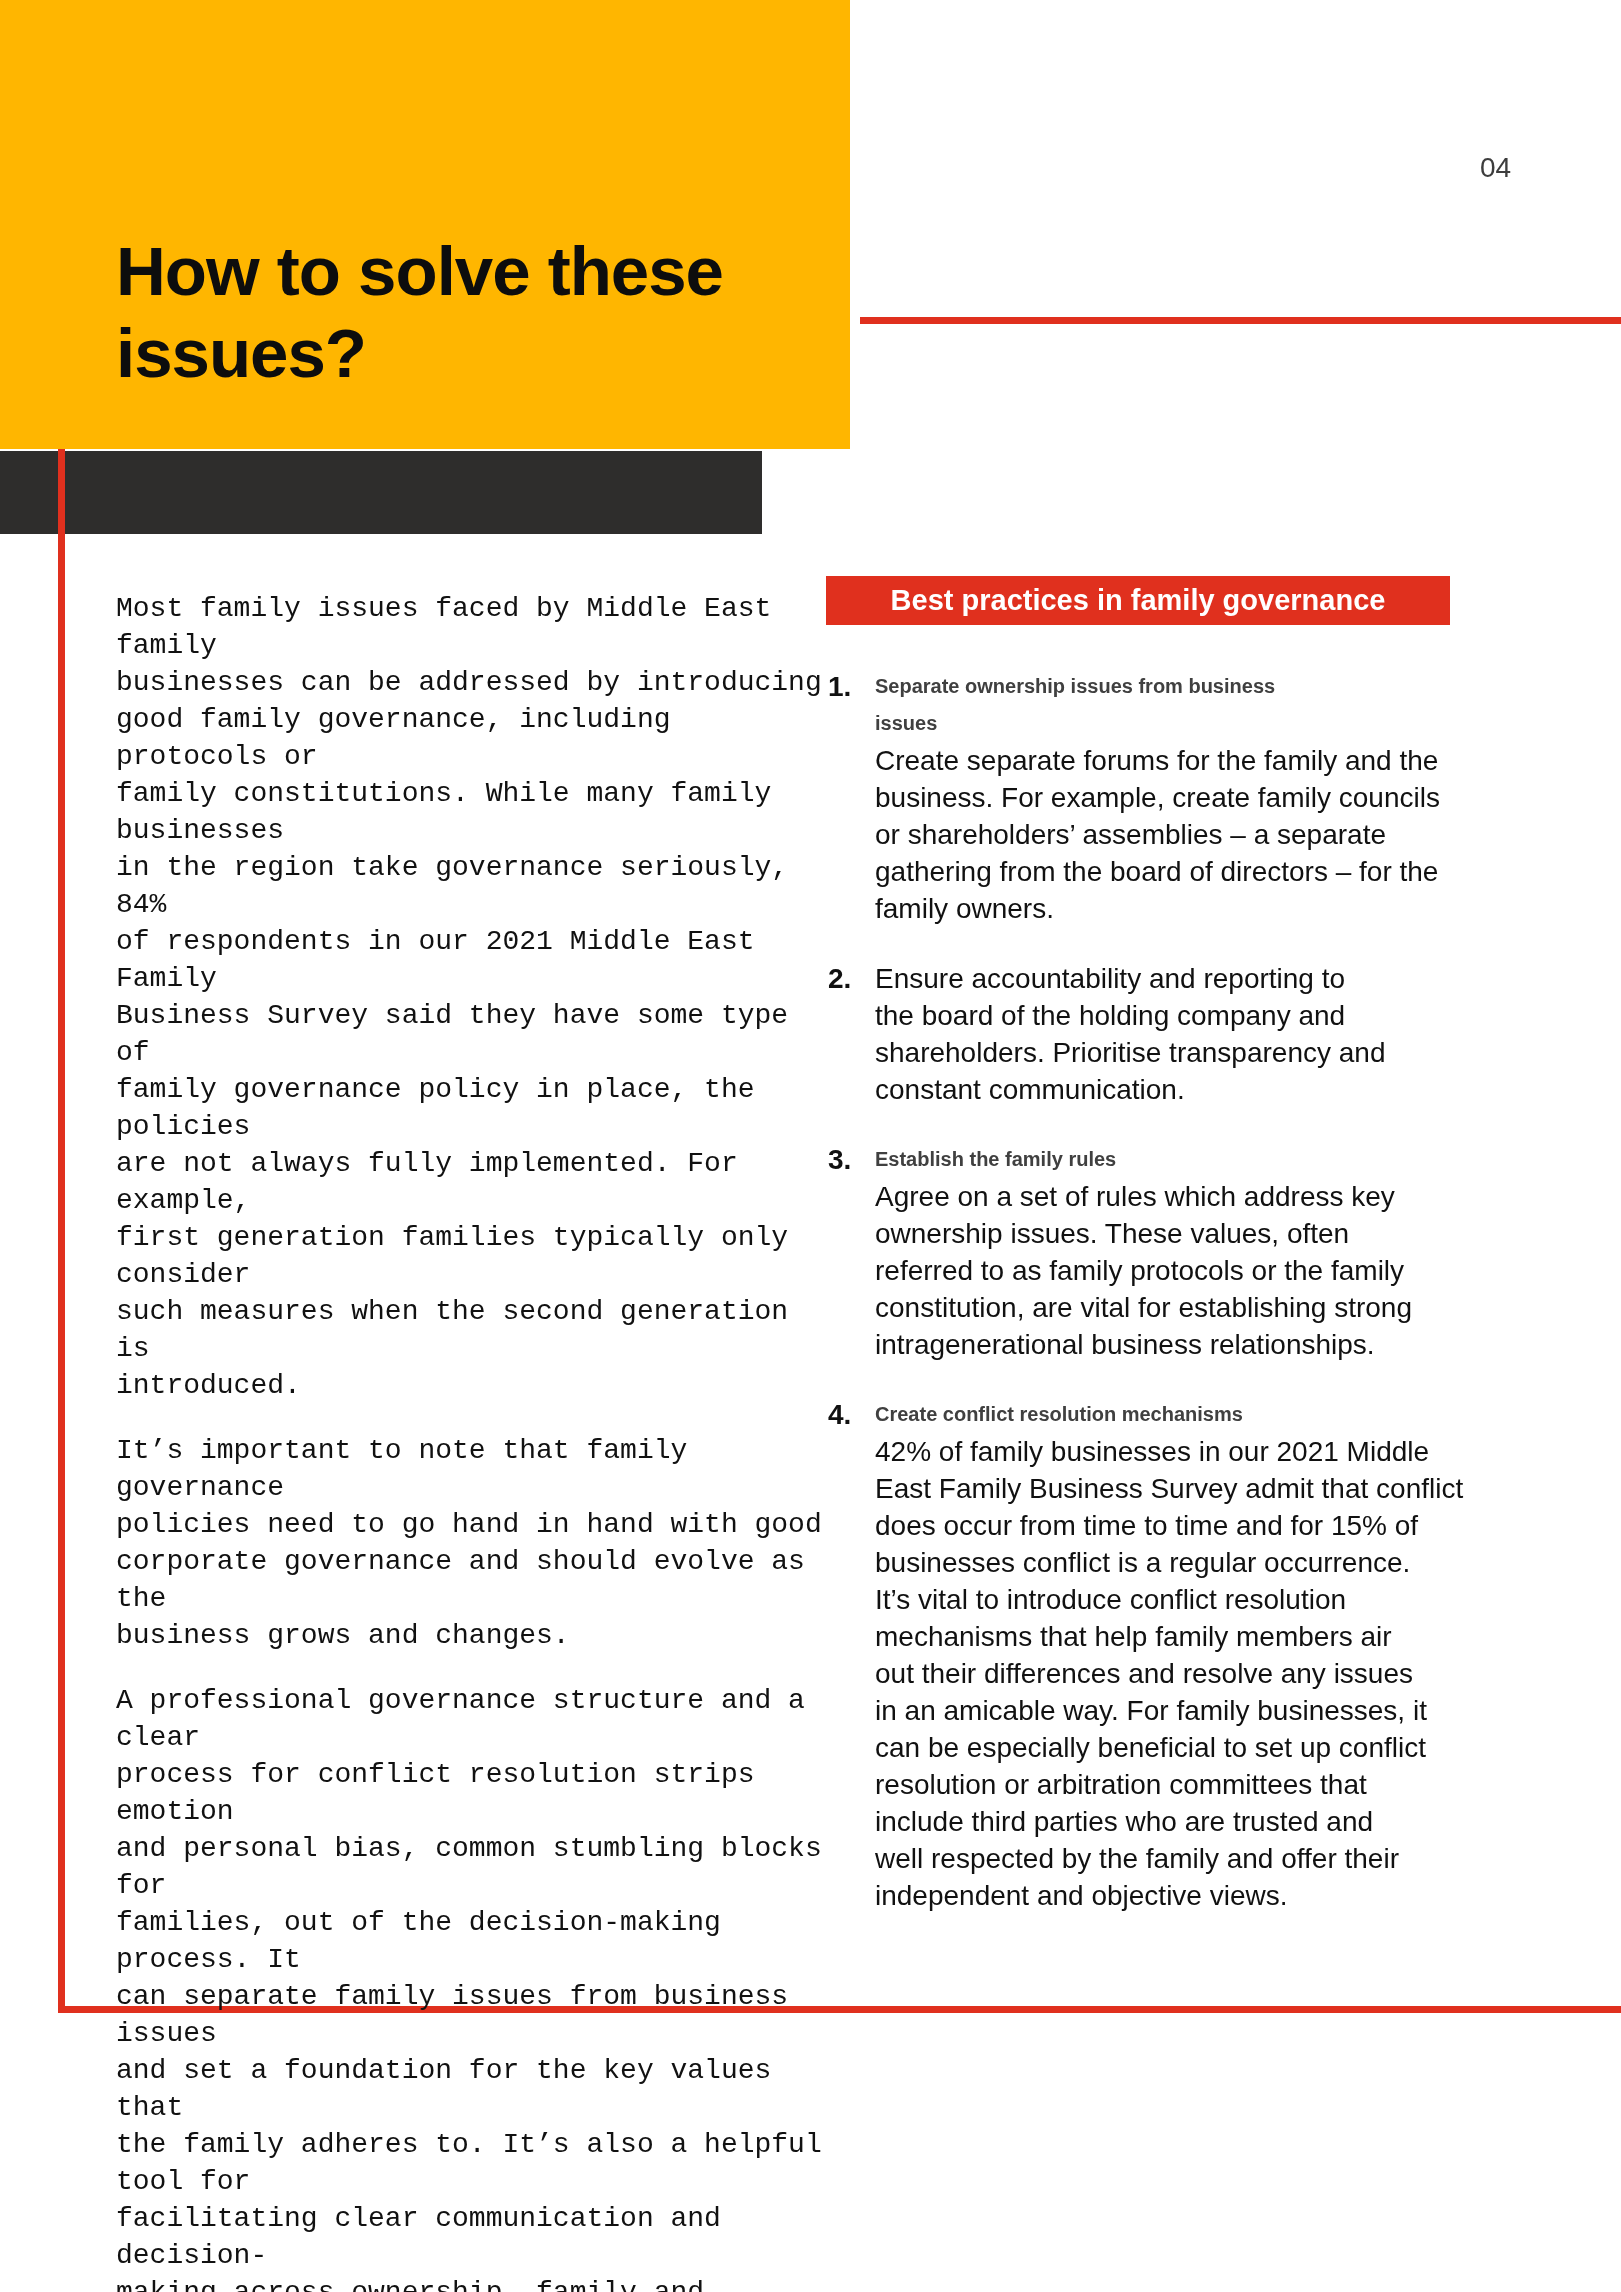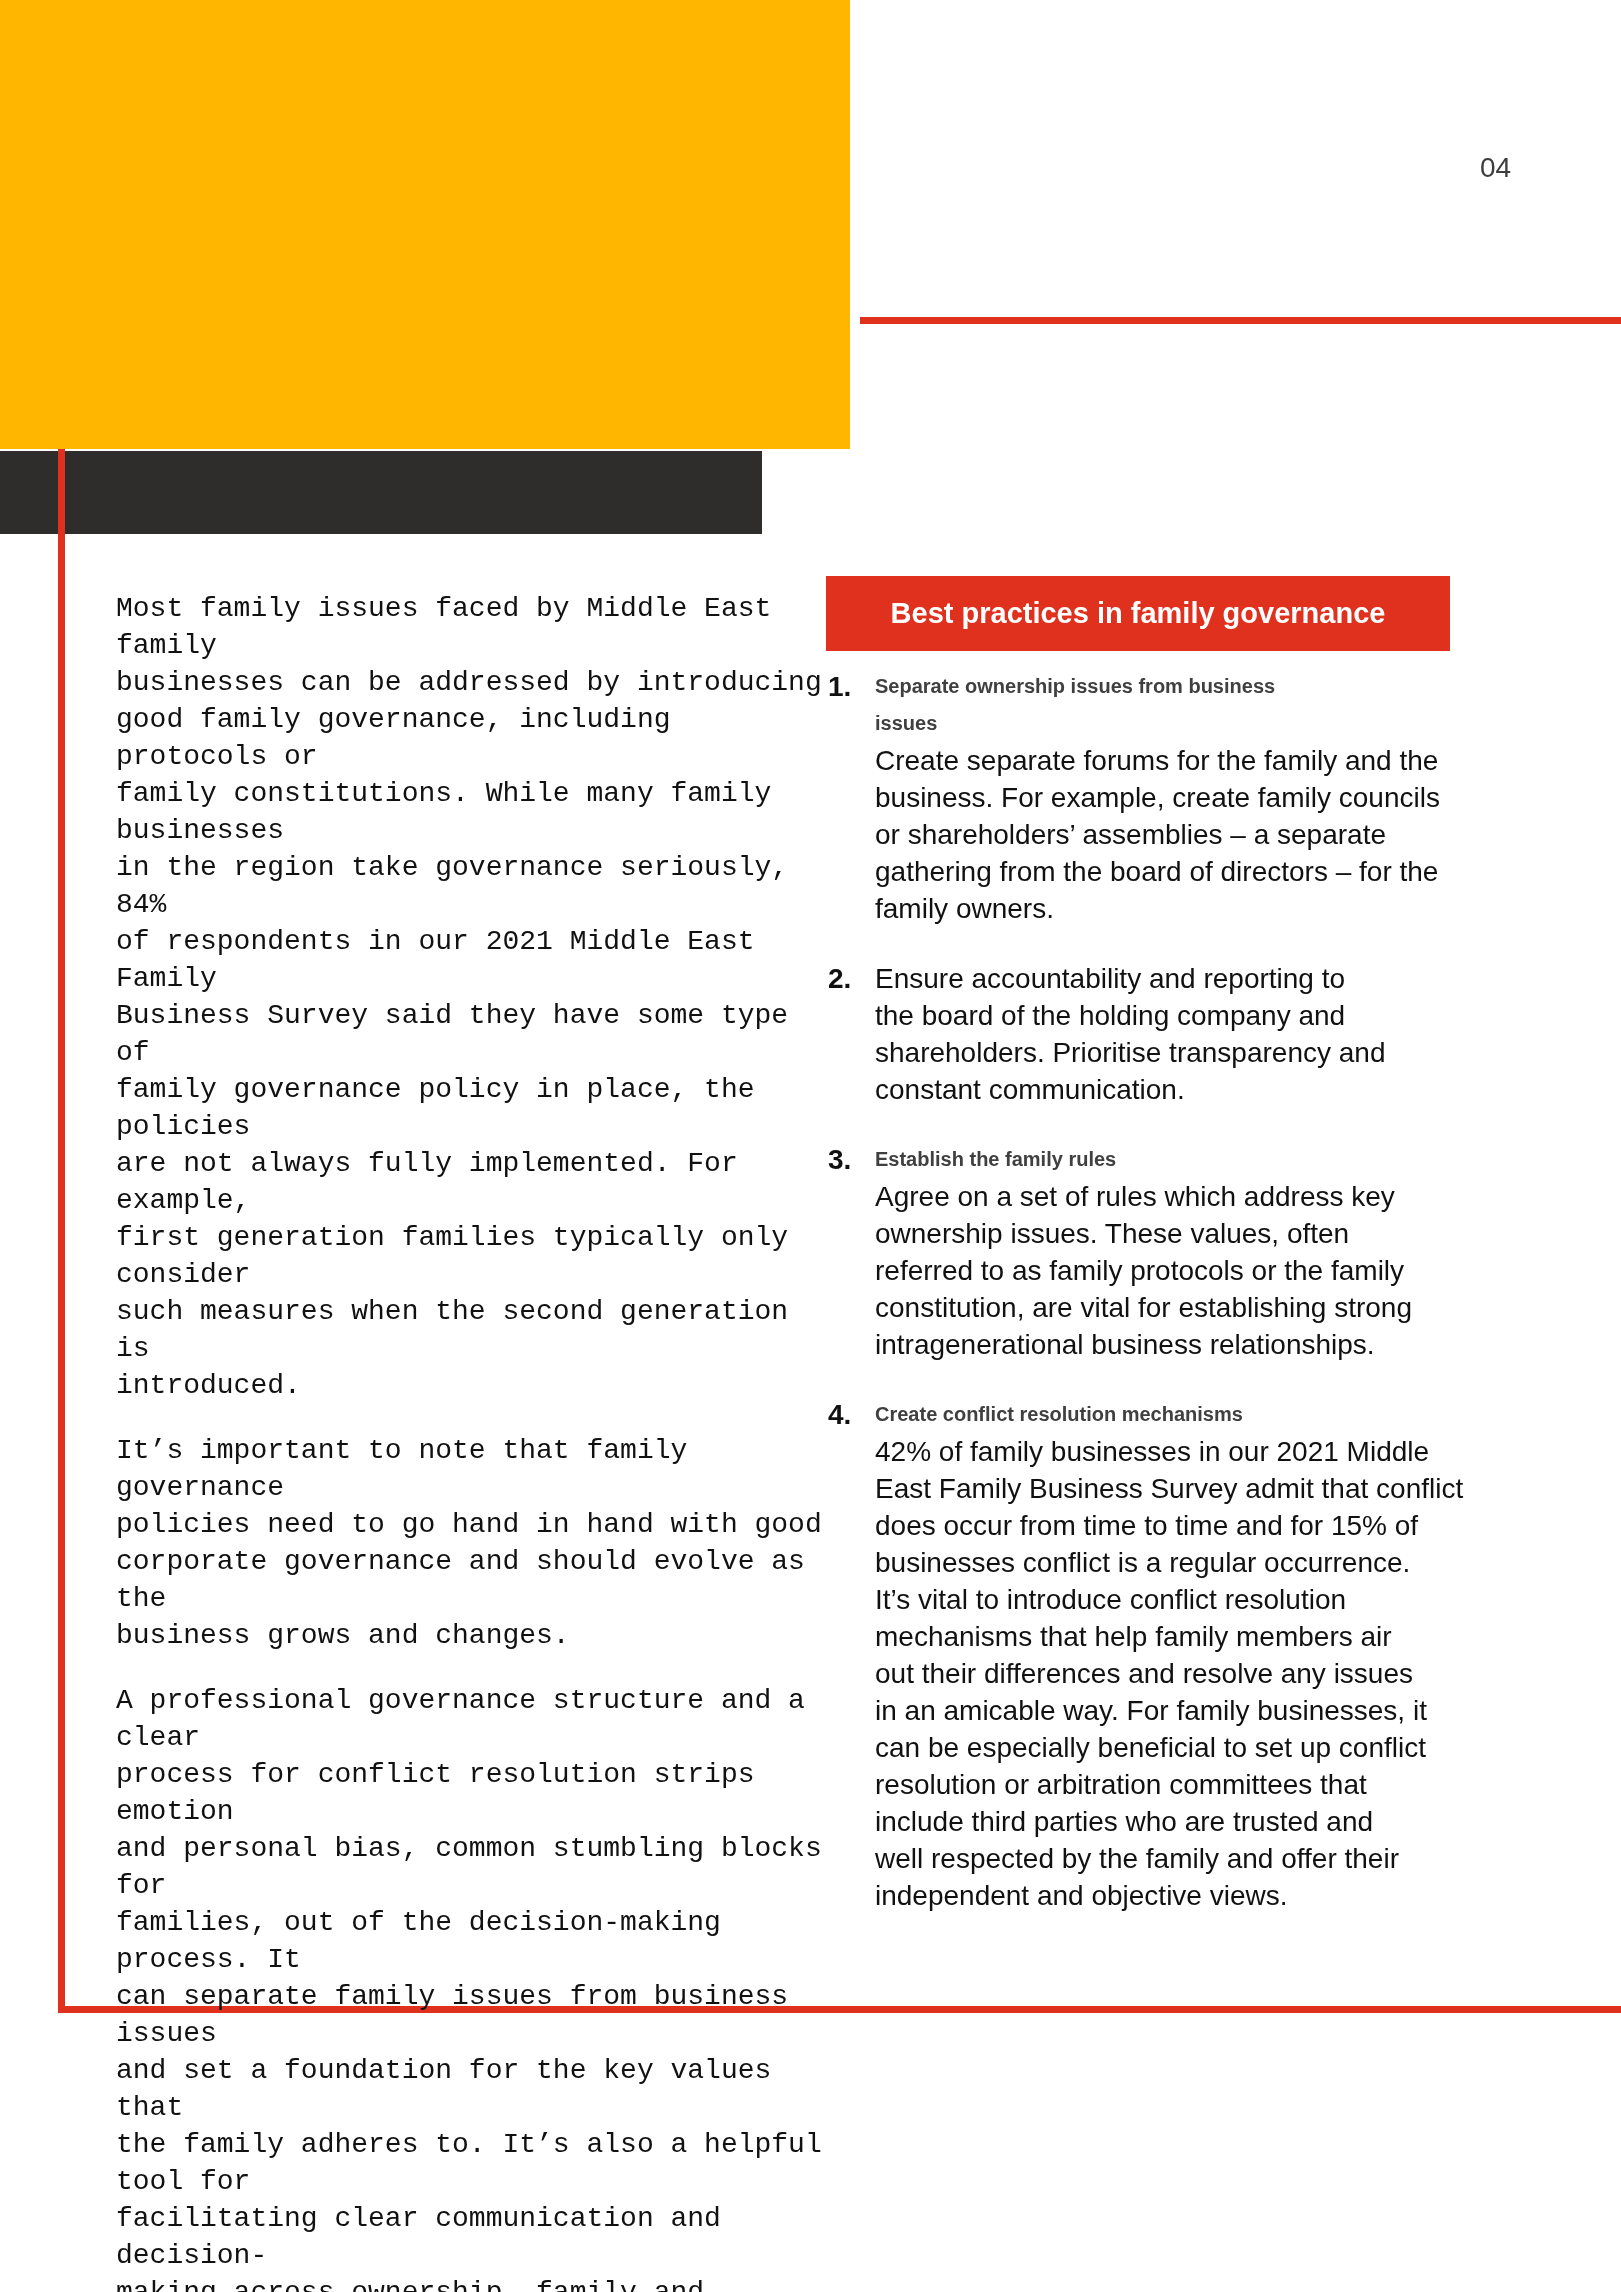--- a/index.html
+++ b/index.html
@@ -87,21 +87,21 @@
     line-height: 37px;
     color: #111111;
     white-space: pre-line;
     font-family: Liberation Mono, monospace;
   }
 
   
   .banner {
     position: absolute;
     left: 826px; top: 576px;
-    width: 624px; height: 75px;
+    width: 624px; height: 49px;
     background: #E0301E;
     display: flex;
     align-items: center;
     justify-content: center;
   }
   .banner-label {
     color: #ffffff;
     font-size: 29px;
     font-weight: bold;
   }
@@ -149,20 +149,22 @@
 <body>
 
 <div class="page">
 
   <div class="yellow-block"></div>
   <div class="dark-bar"></div>
   <div class="top-red-line"></div>
   <div class="left-red-line"></div>
   <div class="bottom-red-line"></div>
 
+  <h1 class="page-title">How to solve these
+issues?</h1>
   <div class="page-number">04</div>
 
   <div class="left-col">
     <p class="body-par">Most family issues faced by Middle East family
 businesses can be addressed by introducing
 good family governance, including protocols or
 family constitutions. While many family businesses
 in the region take governance seriously, 84%
 of respondents in our 2021 Middle East Family
 Business Survey said they have some type of

